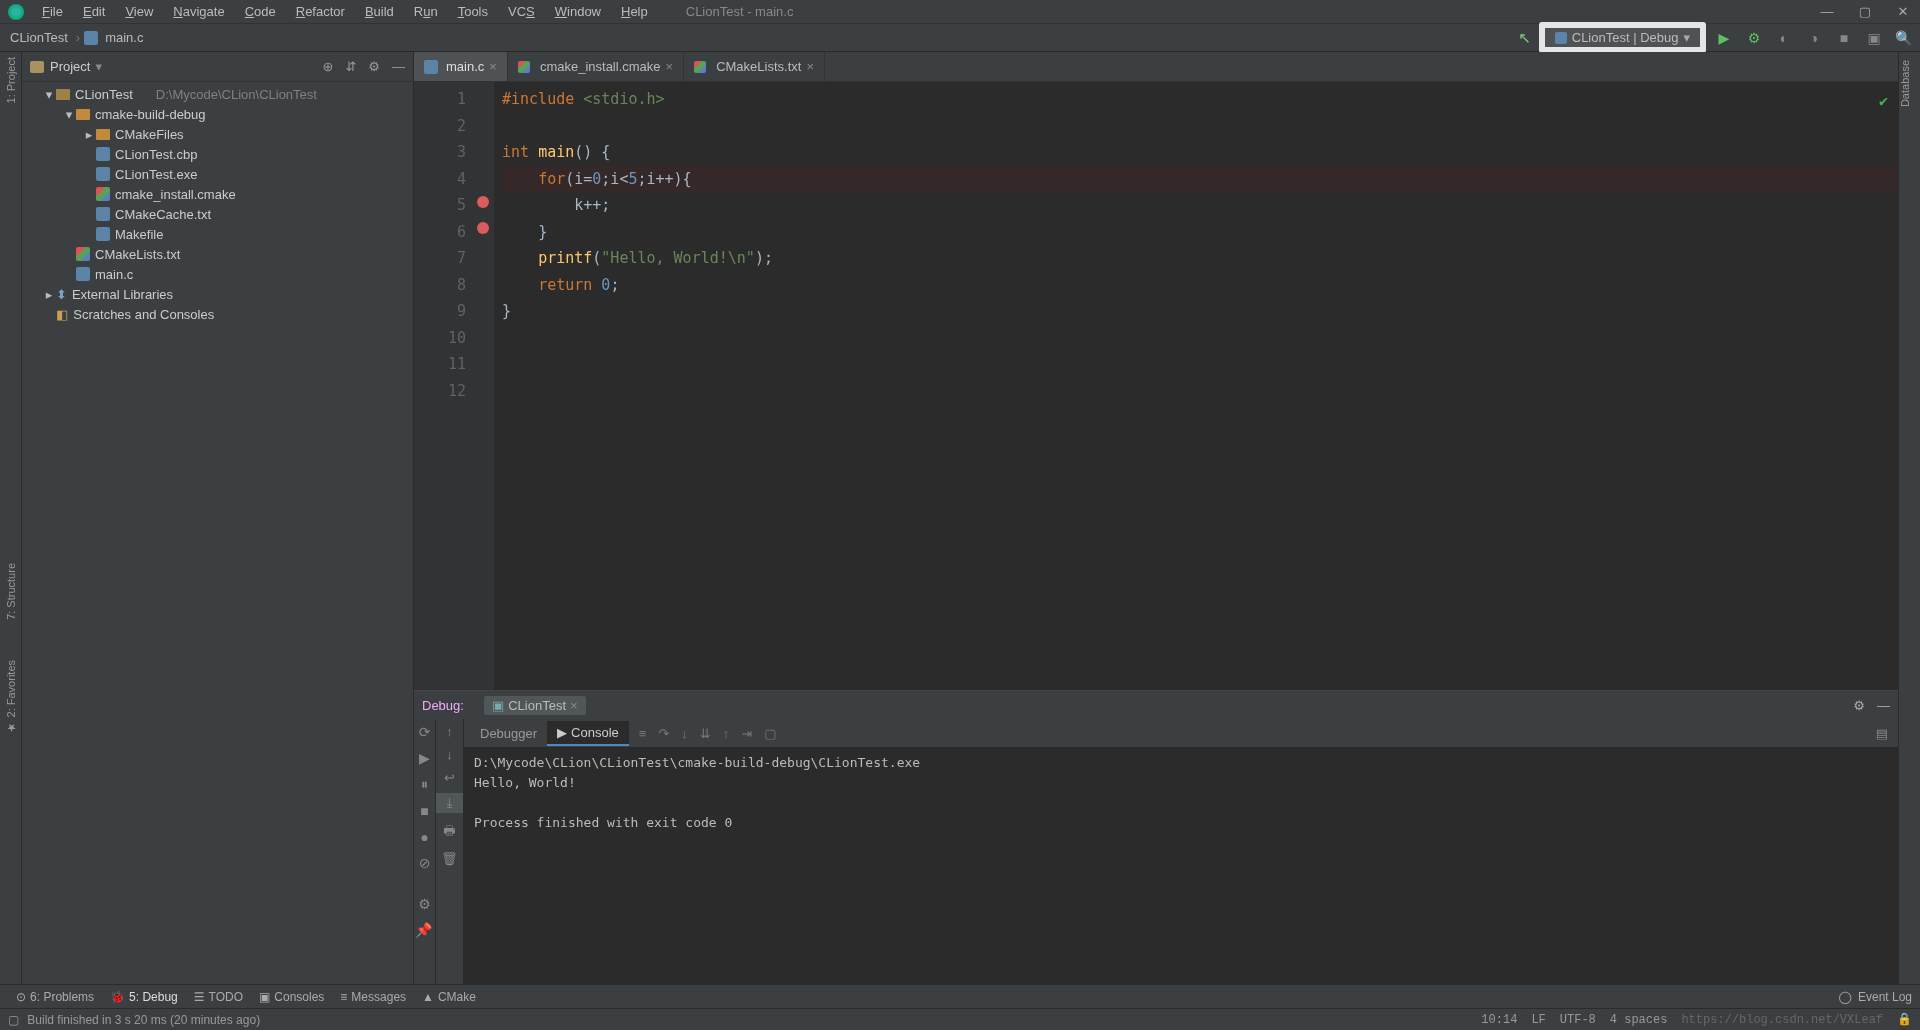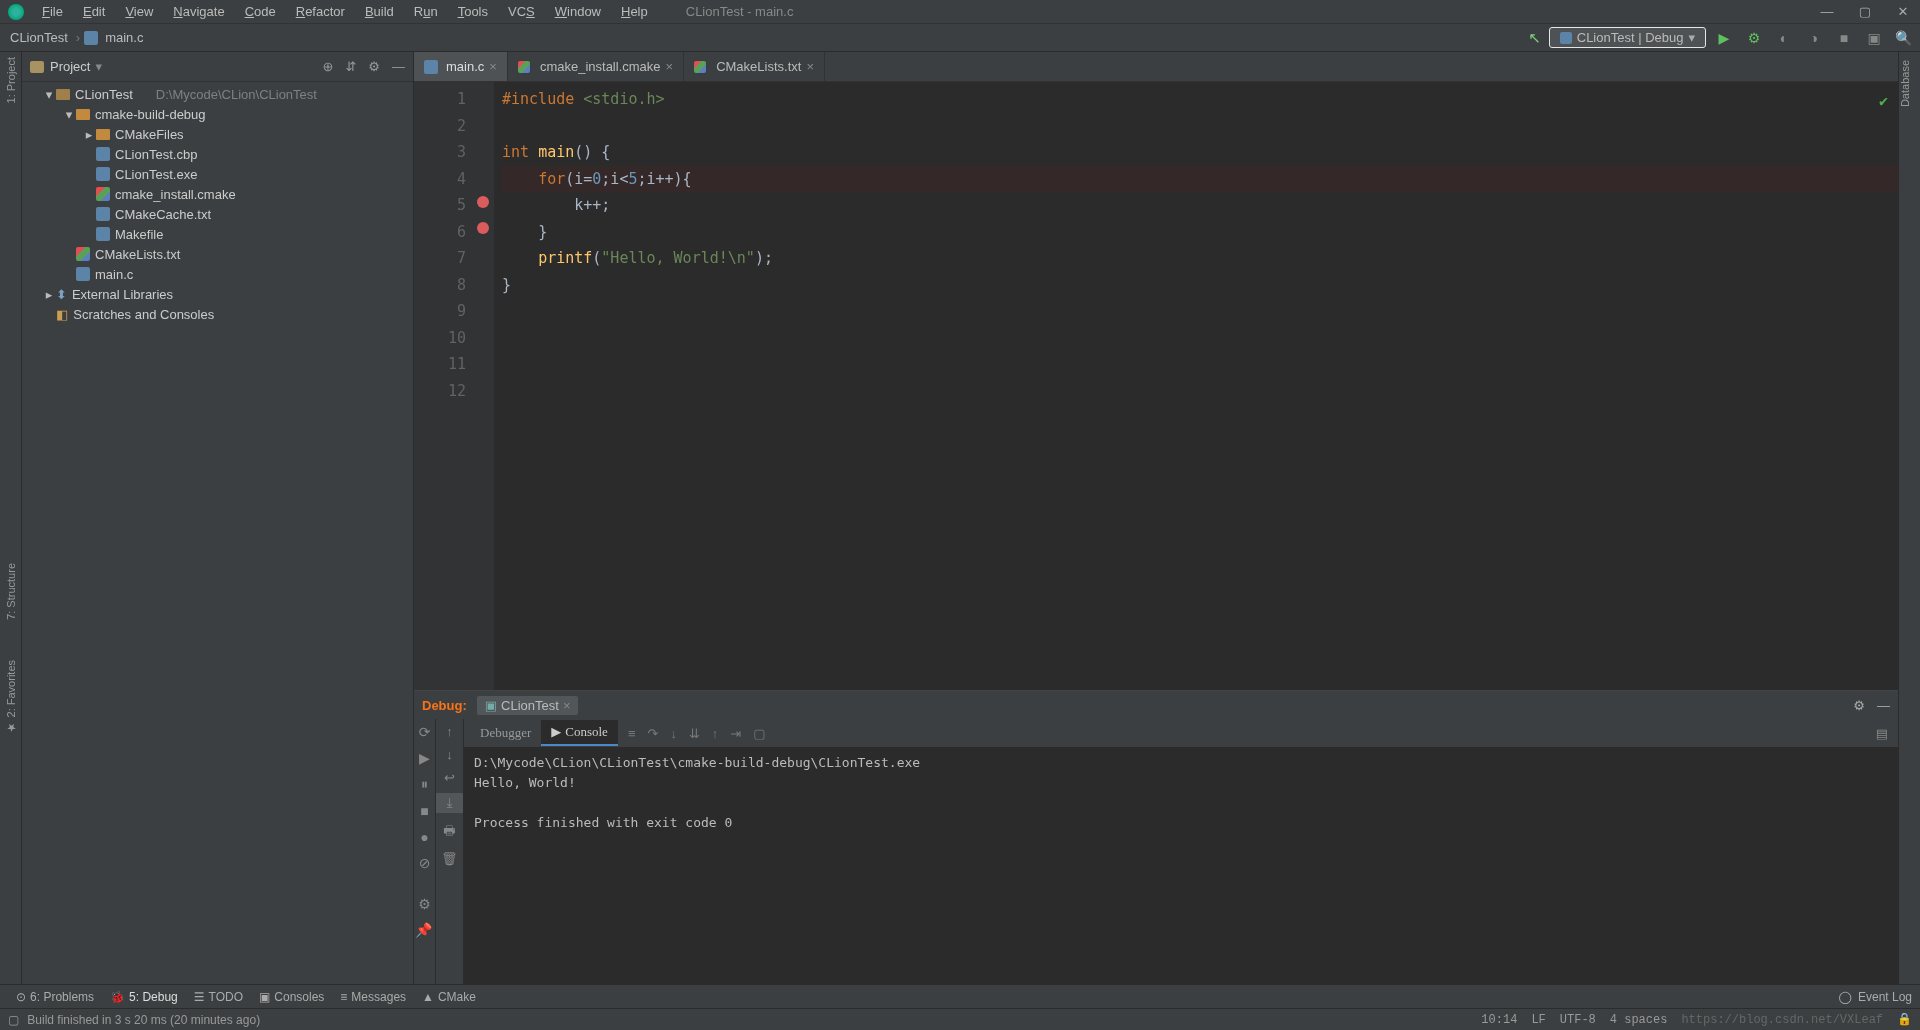--- a/index.html
+++ b/index.html
@@ -20,21 +20,21 @@
 .titlebar-title { margin-left: 30px; color: #888; }
 .titlebar-right { margin-left: auto; display: flex; gap: 20px; color: #aaa; }
 .titlebar-right span { width: 18px; text-align: center; }
 
 .navbar { height: 28px; background: #3c3f41; display: flex; align-items: center; padding: 0 6px; border-bottom: 1px solid #2b2b2b; }
 .crumb { color: #bbb; padding: 0 4px; }
 .crumb-sep::after { content: "›"; color: #777; margin: 0 4px; }
 .fileicon { width: 14px; height: 14px; display: inline-block; background: #5c84a8; border-radius: 2px; margin-right: 3px; vertical-align: -2px; }
 .navbar-right { margin-left: auto; display: flex; align-items: center; gap: 8px; }
 .build-arrow { color: #7fcf7f; font-size: 15px; }
-.build-combo { background: #4e5254; border: 1px solid #e5e5e5; padding: 2px 10px; border-radius: 3px; display: flex; align-items: center; gap: 5px; }
+.build-combo { background: #4e5254; border: 6px solid #e5e5e5; padding: 2px 10px; border-radius: 3px; display: flex; align-items: center; gap: 5px; }
 .build-combo .icn { width: 12px; height: 12px; background: #5c84a8; border-radius: 2px; }
 .icons-row span { width: 20px; text-align: center; font-size: 14px; }
 .green-play { color: #60bf60; }
 .green-bug { color: #60bf60; }
 .grey-icn { color: #888; }
 
 .main { flex: 1; display: flex; min-height: 0; }
 .left-tabs { width: 22px; background: #3c3f41; border-right: 1px solid #2b2b2b; display: flex; flex-direction: column; align-items: center; padding-top: 5px; gap: 40px; color: #999; }
 .vtext { writing-mode: vertical-rl; transform: rotate(180deg); font-size: 11px; display: flex; align-items: center; gap: 4px; }
 
@@ -88,21 +88,21 @@
 .debugbody { flex: 1; display: flex; }
 .debug-left { width: 22px; background: #3c3f41; border-right: 1px solid #2b2b2b; display: flex; flex-direction: column; align-items: center; padding-top: 5px; gap: 10px; }
 .debug-left span { color: #888; font-size: 14px; }
 .bug-icon { color: #60bf60; }
 .red-dot { color: #db5c5c; }
 .debug-left2 { width: 28px; background: #3c3f41; display: flex; flex-direction: column; align-items: center; padding-top: 5px; gap: 8px; border-right: 1px solid #2b2b2b; }
 .debug-left2 span { color: #888; font-size: 13px; }
 .debug-left2 .sel2 { background: #515658; width: 100%; text-align: center; padding: 2px 0; }
 .debugmain { flex: 1; display: flex; flex-direction: column; }
 .subtabs { height: 28px; display: flex; align-items: center; background: #3c3f41; padding-left: 6px; gap: 0; }
-.subtab { padding: 4px 10px; color: #999; display: flex; align-items: center; gap: 4px; font-family: Liberation Serif, serif; }
+.subtab { padding: 4px 10px; color: #999; display: flex; align-items: center; gap: 4px; }
 .subtab.active { background: #2b2b2b; color: #ccc; border-bottom: 2px solid #4a88c7; }
 .subtabs-icons { display: flex; gap: 12px; margin-left: 10px; color: #777; }
 .console-out { flex: 1; padding: 6px 10px; font-family: Consolas, monospace; font-size: 13px; color: #bbb; line-height: 20px; white-space: pre; }
 
 .bottombar { height: 24px; background: #3c3f41; display: flex; align-items: center; padding: 0 8px; font-size: 12px; color: #aaa; border-top: 1px solid #2b2b2b; }
 .bb-item { display: flex; align-items: center; gap: 4px; padding: 0 8px; }
 .bb-item.active { color: #ddd; }
 .bb-right { margin-left: auto; display: flex; align-items: center; gap: 6px; }
 
 .status { height: 22px; background: #3c3f41; display: flex; align-items: center; padding: 0 8px; font-size: 12px; color: #999; border-top: 1px solid #2b2b2b; }
@@ -288,29 +288,30 @@
         <div class="bp" style="top:140px;"></div>
       </div>
       <div class="code">
         <div class="code-line"><span class="sharp">#include</span><span class="plain"> </span><span class="inc">&lt;stdio.h&gt;</span></div>
         <div class="code-line"></div>
         <div class="code-line"><span class="kw">int</span><span class="plain"> </span><span class="fn">main</span><span class="plain">() {</span></div>
         <div class="code-line bp-line"><span class="plain">    </span><span class="kw">for</span><span class="plain">(i=</span><span class="num">0</span><span class="plain">;i&lt;</span><span class="num">5</span><span class="plain">;i++){</span></div>
         <div class="code-line"><span class="plain">        </span><span class="plain">k++;</span></div>
         <div class="code-line"><span class="plain">    </span><span class="plain">}</span></div>
         <div class="code-line"><span class="plain">    </span><span class="fn">printf</span><span class="plain">(</span><span class="str">"Hello, World!\n"</span><span class="plain">);</span></div>
+        <div class="code-line"><span class="plain">    </span><span class="kw">return</span><span class="num"> 0</span><span class="plain">;</span></div>
         <div class="code-line"><span class="plain">}</span></div>
         <div class="code-line"></div>
         <span class="check">✔</span>
       </div>
     </div>
 
     <div class="debugpane">
       <div class="debughead">
-        <span style="color:#f97316;margin-right:10px;font-weight:bold;">Debug:</span>
+        <span style="color:#f0abfc;margin-right:20px;">Debug:</span>
         <span style="background:#515658;padding:2px 8px;border-radius:2px;display:flex;align-items:center;gap:4px;">
           <span style="color:#7aa;">▣</span>
           <span>CLionTest</span>
           <span style="color:#888;">×</span>
         </span>
         <div class="debughead-right">
           <span>⚙</span>
           <span>—</span>
         </div>
       </div>

